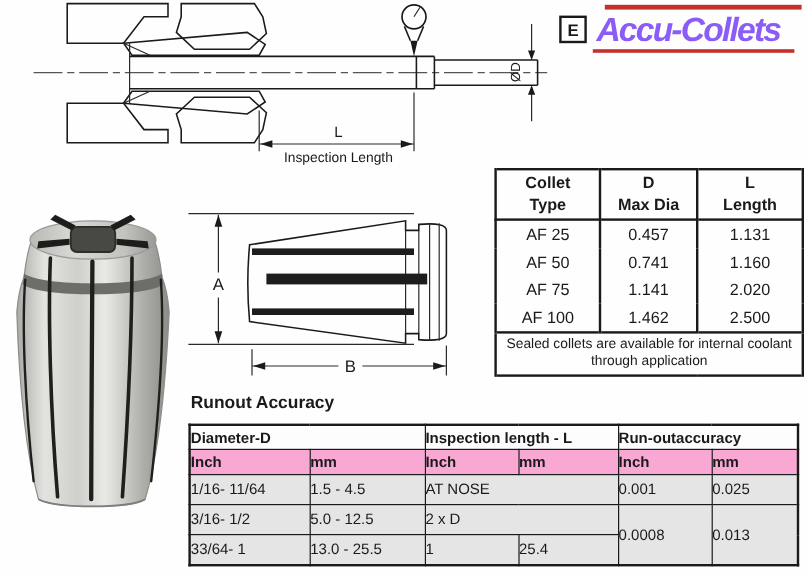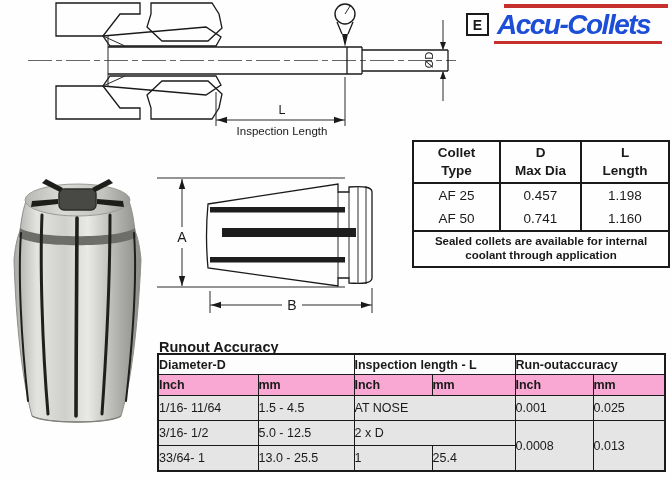--- a/index.html
+++ b/index.html
@@ -18,21 +18,21 @@
   .logo-line.top{margin-left:40px;margin-right:2px;}
   .logo-line.bottom{margin-left:30px;margin-right:8px;margin-top:2px;}
   .logo-row{display:flex;align-items:center;margin-top:3px;}
   .logo-badge{
     width:19px;height:19px;border:2.5px solid #1a1a1a;background:#fff;
     display:flex;align-items:center;justify-content:center;
     font-weight:bold;font-size:14px;margin:0 8px 0 2px;flex:0 0 auto;
   }
   .logo-title{
     font-style:italic;font-weight:bold;font-size:28px;letter-spacing:-1.5px;
-    color:#1d4ed8;white-space:nowrap;line-height:1;
+    color:#8b5cf6;white-space:nowrap;line-height:1;
   }
 
   
   #diagram-top{left:0;top:0;width:460px;height:148px;}
   #diagram-mid{left:145px;top:152px;width:265px;height:178px;}
   #photo{left:2px;top:173px;width:152px;height:305px;}
   svg{display:block;}
   svg text{font-family:"Liberation Sans","DejaVu Sans",sans-serif;fill:#1a1a1a;}
   .dline{stroke:#1a1a1a;stroke-width:1.3;fill:none;}
   .thin{stroke:#2a2a2a;stroke-width:1;fill:none;}
@@ -42,26 +42,26 @@
   #collet-table-wrap{left:412px;top:140px;}
   table{border-collapse:collapse;table-layout:fixed;}
   .collet-table{width:256px;border:2.5px solid #1a1a1a;font-size:13.5px;}
   .collet-table th,.collet-table td{
     border-left:2px solid #1a1a1a;border-right:2px solid #1a1a1a;
     text-align:center;padding:0;
   }
   .collet-table thead th{border-bottom:2px solid #1a1a1a;height:40px;font-weight:bold;line-height:1.3;}
   .collet-table tbody td{height:23px;}
   .collet-table .footnote td{
-    border-top:2px solid #1a1a1a;font-size:11.5px;font-weight:bold;
+    border-top:2px solid #1a1a1a;font-size:11.5px;font-weight:normal;
     line-height:1.2;padding:3px 8px;height:auto;
   }
 
   
-  #runout-title{left:159px;top:328px;font-size:14.5px;font-weight:bold;margin-top:11px;}
+  #runout-title{left:159px;top:328px;font-size:14.5px;font-weight:bold;}
   #runout-table-wrap{left:157px;top:353px;}
   .runout-table{width:507px;border:2.5px solid #1a1a1a;font-size:12.5px;}
   .runout-table th,.runout-table td{border:1.6px solid #1a1a1a;text-align:left;padding:0;}
   .runout-table .grp th{height:19px;font-weight:bold;background:#fdfdfd;}
   .runout-table .units th{height:20px;font-weight:bold;background:#f9a8d4;}
   .runout-table td{height:24px;background:#e5e5e5;}
 </style>
 </head>
 <body>
 
@@ -231,26 +231,36 @@
         <th>
           <span>L</span><br>
           <span>Length</span>
         </th>
       </tr>
     </thead>
     <tbody>
       <tr>
         <td>AF 25</td>
         <td>0.457</td>
-        <td>1.198</td>
+        <td>1.131</td>
       </tr>
       <tr>
         <td>AF 50</td>
         <td>0.741</td>
         <td>1.160</td>
+      </tr>
+      <tr>
+        <td>AF 75</td>
+        <td>1.141</td>
+        <td>2.020</td>
+      </tr>
+      <tr>
+        <td>AF 100</td>
+        <td>1.462</td>
+        <td>2.500</td>
       </tr>
       <tr class="footnote">
         <td colspan="3">Sealed collets are available for internal coolant through application</td>
       </tr>
     </tbody>
   </table>
 </div>
 
 <div id="runout-title" class="abs">Runout Accuracy</div>
 

